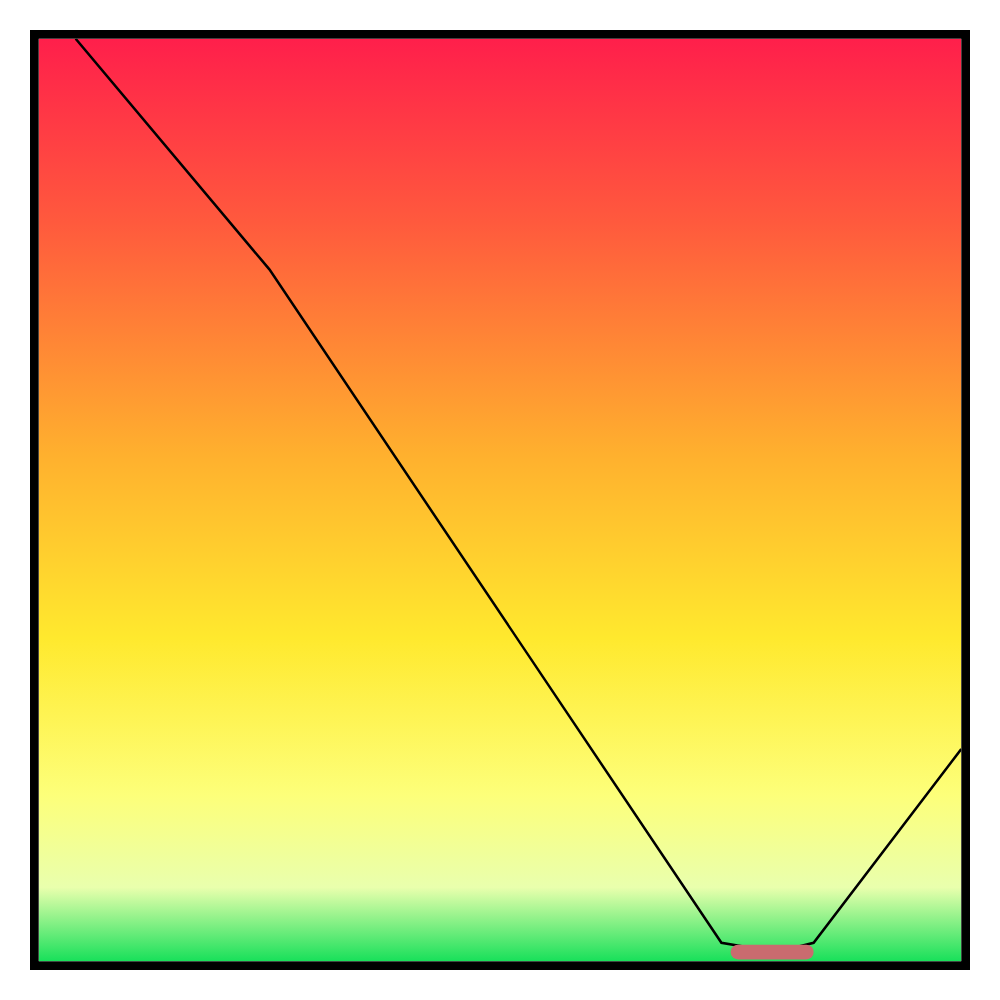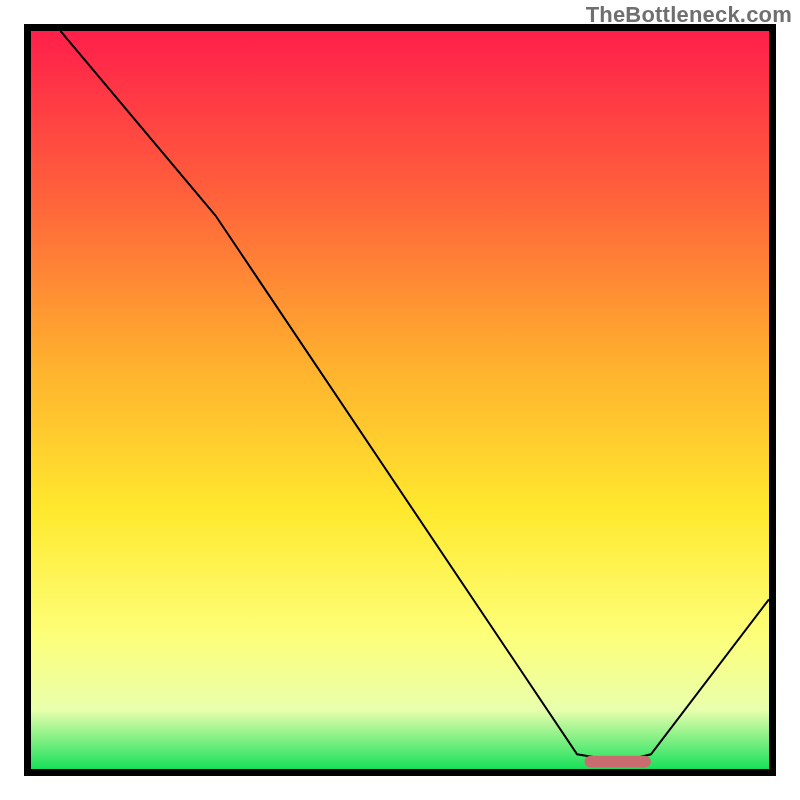--- a/index.html
+++ b/index.html
@@ -42,21 +42,20 @@
     width: 738px;
     height: 738px;
     display: block;
   }
 </style>
 </head>
 <body>
 
 <div class="frame">
 
-  <div class="watermark">TheBottleneck.com</div>
 
   <div class="plot-border"></div>
 
   <svg class="plot" viewBox="0 0 100 100" preserveAspectRatio="none">
     <defs>
       <linearGradient id="bg-grad" x1="0" y1="0" x2="0" y2="1">
 
       <stop offset="0%" stop-color="#ff1f4b"></stop>
           <stop offset="20%" stop-color="#ff5a3d"></stop>
           <stop offset="45%" stop-color="#ffb02e"></stop>

